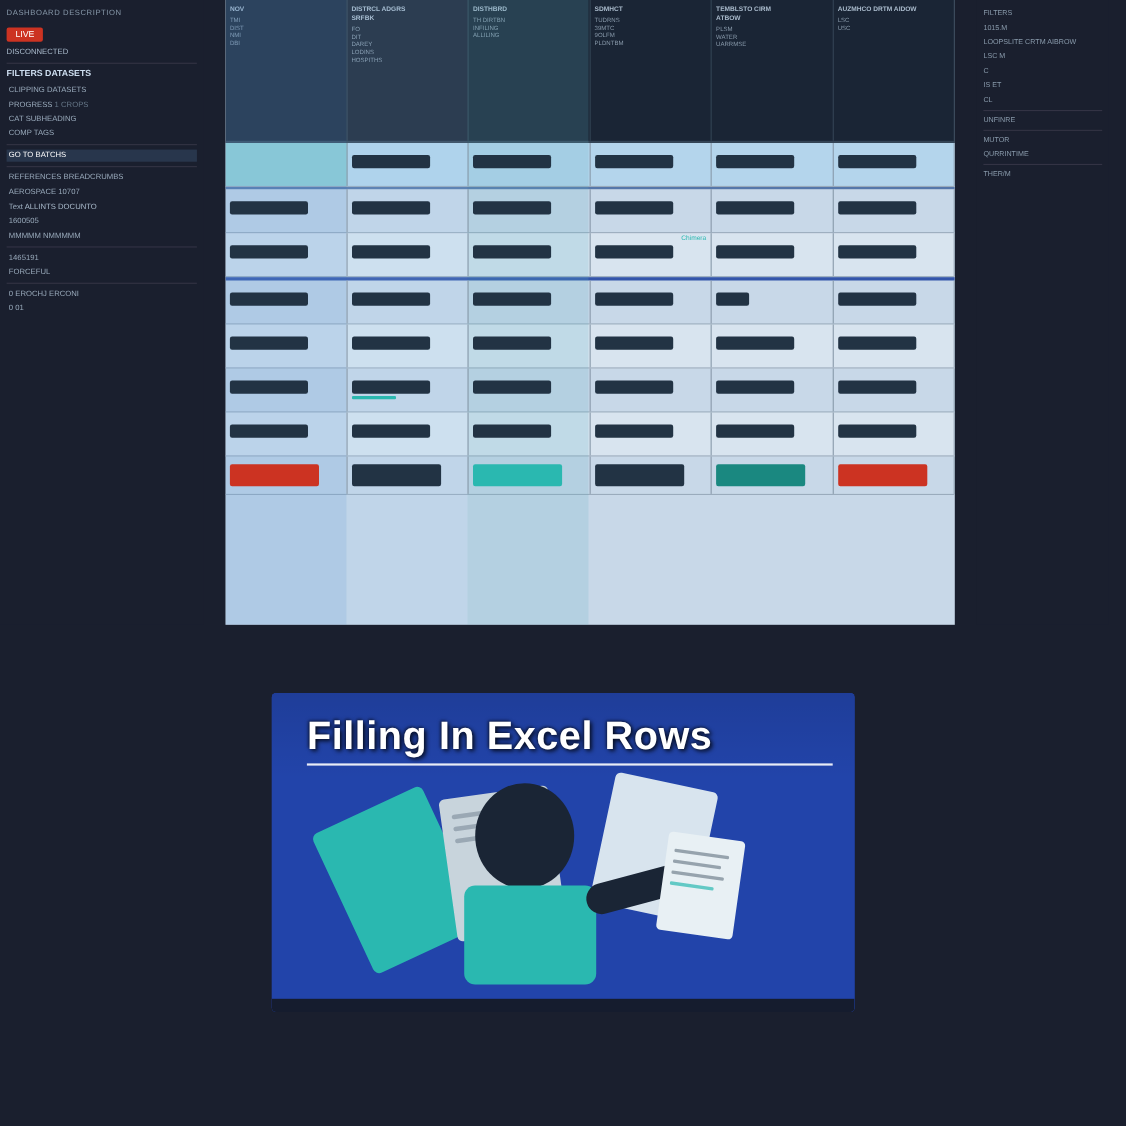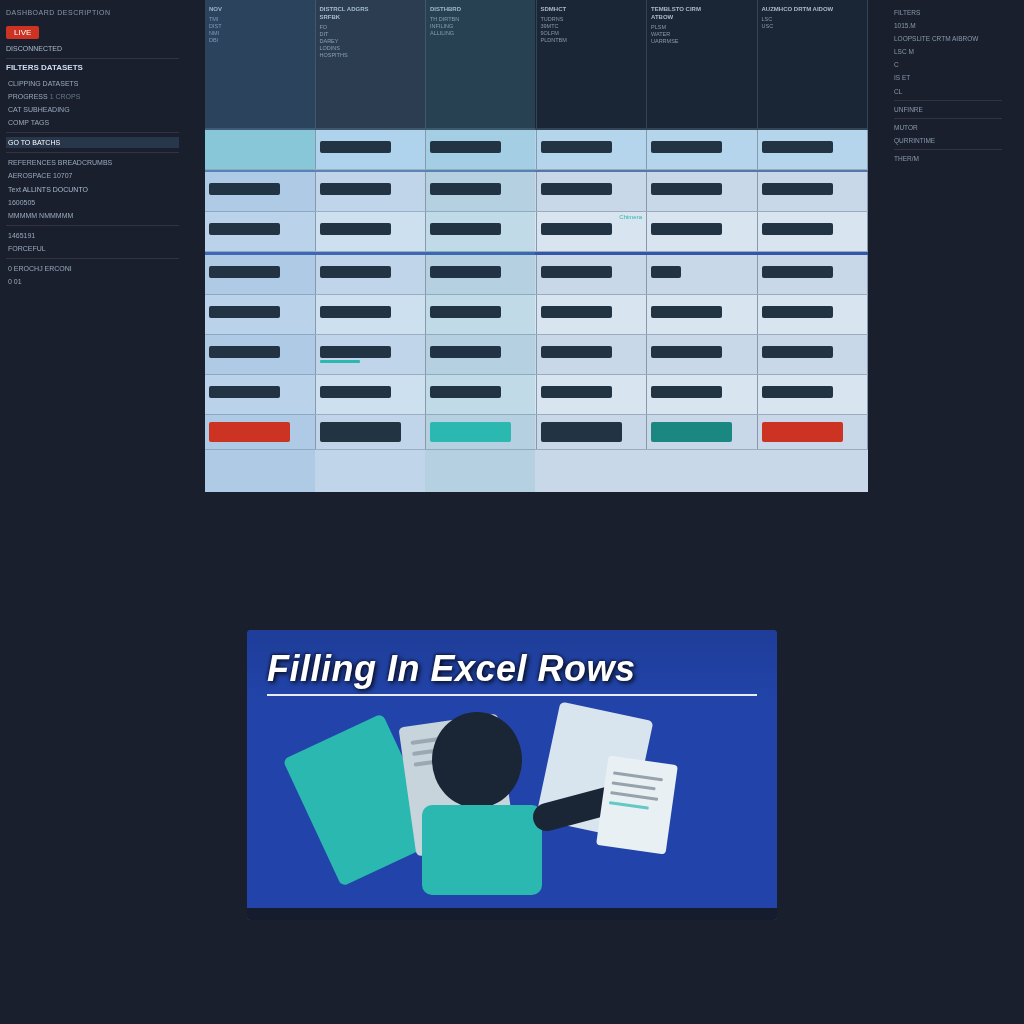--- a/index.html
+++ b/index.html
@@ -11,21 +11,21 @@
       overflow: hidden;
       position: relative;
     }
 
     
     .top-section {
       position: absolute;
       top: 0;
       left: 0;
       right: 16px;
-      height: 492px;
+      height: 568px;
       display: flex;
       gap: 20px;
     }
 
     
     .sidebar {
       width: 185px;
       background-color: #1a1f2e;
       padding: 8px 6px;
       flex-shrink: 0;
@@ -234,24 +234,23 @@
       display: flex;
       align-items: center;
       justify-content: center;
     }
 
     .title-overlay {
       position: absolute;
       top: 0;
       left: 0;
       right: 0;
-      padding: 18px 20px 12px 20px;
+      padding: 18px 20px 12px 32px;
       background: linear-gradient(to bottom, rgba(0,0,0,0.1), transparent);
       z-index: 10;
-      font-style: italic;
     }
 
     .main-title {
       font-size: 36px;
       font-weight: bold;
       color: #ffffff;
       text-shadow: 2px 2px 4px rgba(0,0,0,0.8), -1px -1px 3px rgba(0,0,0,0.6);
       letter-spacing: 0.5px;
       display: inline-block;
     }

